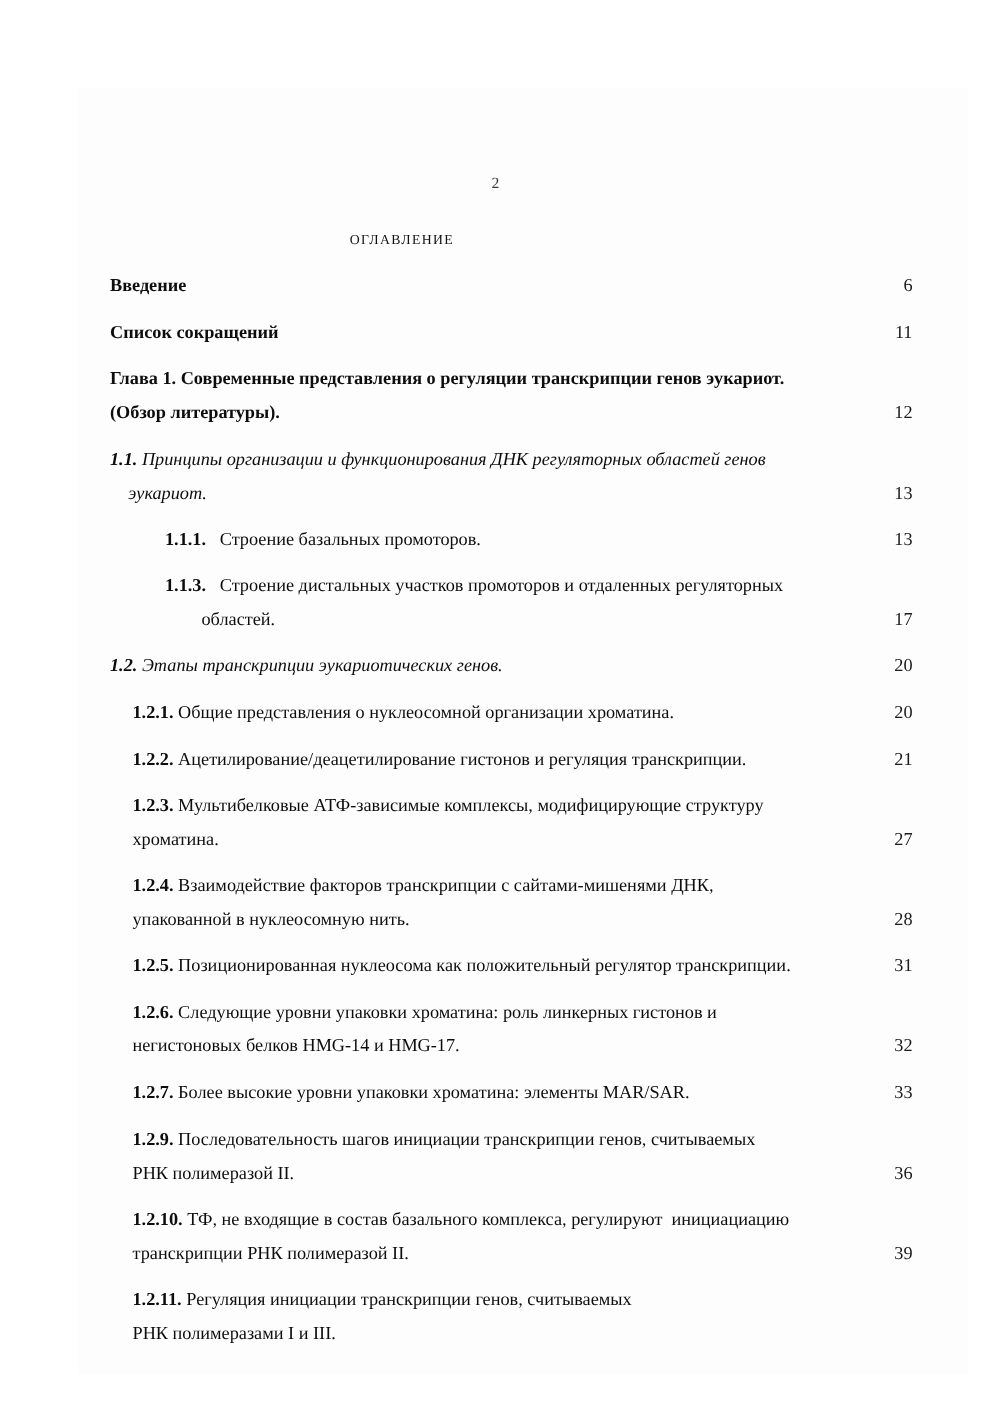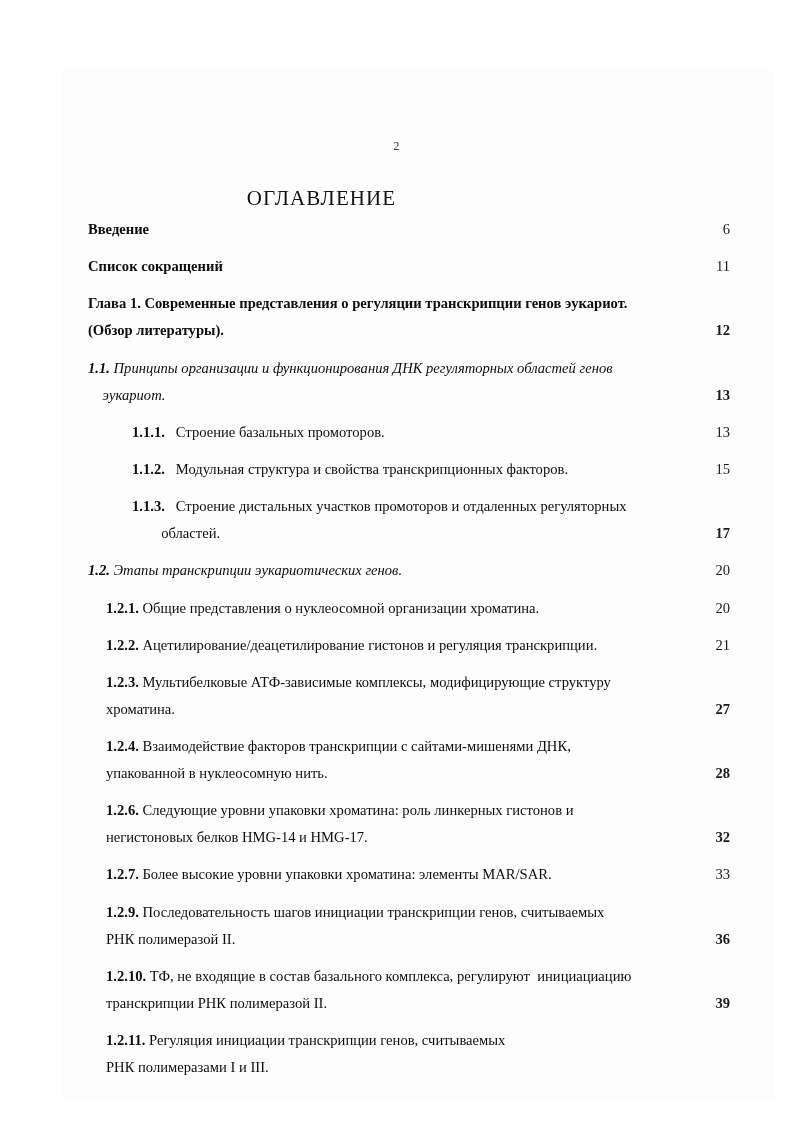--- a/index.html
+++ b/index.html
@@ -41,21 +41,21 @@
     color: #3a3a3a;
     letter-spacing: .2px;
   }
 
   .doc-title {
     position: absolute;
     top: 186px;
     left: 0;
     width: 643px;
     text-align: center;
-    font-size: 21px;
+    font-size: 11px;
     letter-spacing: 1.1px;
     color: #111;
   }
 
   .toc {
     position: absolute;
     left: 88px;
     top: 216px;
     width: 642px;
   }
@@ -97,21 +97,21 @@
   
   .lvl-0 { padding-left: 0; gap: 28px; }
   .lvl-1 { padding-left: 0; }
   .lvl-2 { padding-left: 0; }
 
   .ind-1 { padding-left: 0px; }
   .ind-2 { padding-left: 18px; align-items: flex-end; }
   .ind-3 { padding-left: 44px; gap: 40px; }
 
   
-  .entry.bottom-align .pageno { align-self: flex-end; font-weight: bold; }
+  .entry.bottom-align .pageno { align-self: flex-end; }
   .entry.top-align .pageno { align-self: flex-start; }
 </style>
 </head>
 <body>
 
 <div class="page">
 
   <div class="scan-tint"></div>
 
   <div class="folio">2</div>
@@ -134,24 +134,20 @@
       </div>
       <div class="entry lvl-1 ind-1 bottom-align">
         <div class="text"><span class="num">1.1.</span><span class="label"> Принципы организации и функционирования ДНК регуляторных областей генов
     эукариот.</span></div>
         <div class="pageno">13</div>
       </div>
       <div class="entry lvl-2 ind-3 top-align">
         <div class="text"><span class="num">1.1.1.</span><span class="label">   Строение базальных промоторов.</span></div>
         <div class="pageno">13</div>
       </div>
-      <div class="entry lvl-2 ind-3 top-align">
-        <div class="text"><span class="num">1.1.2.</span><span class="label">   Модульная структура и свойства транскрипционных факторов.</span></div>
-        <div class="pageno">15</div>
-      </div>
       <div class="entry lvl-2 ind-3 bottom-align">
         <div class="text"><span class="num">1.1.3.</span><span class="label">   Строение дистальных участков промоторов и отдаленных регуляторных
         областей.</span></div>
         <div class="pageno">17</div>
       </div>
       <div class="entry lvl-1 ind-1 top-align">
         <div class="text"><span class="num">1.2.</span><span class="label"> Этапы транскрипции эукариотических генов.</span></div>
         <div class="pageno">20</div>
       </div>
       <div class="entry lvl-2 ind-2 top-align">
@@ -165,20 +161,24 @@
       <div class="entry lvl-2 ind-2 bottom-align">
         <div class="text"><span class="num">1.2.3.</span><span class="label"> Мультибелковые АТФ-зависимые комплексы, модифицирующие структуру
 хроматина.</span></div>
         <div class="pageno">27</div>
       </div>
       <div class="entry lvl-2 ind-2 bottom-align">
         <div class="text"><span class="num">1.2.4.</span><span class="label"> Взаимодействие факторов транскрипции с сайтами-мишенями ДНК,
 упакованной в нуклеосомную нить.</span></div>
         <div class="pageno">28</div>
       </div>
+      <div class="entry lvl-2 ind-2 top-align">
+        <div class="text"><span class="num">1.2.5.</span><span class="label"> Позиционированная нуклеосома как положительный регулятор транскрипции.</span></div>
+        <div class="pageno">31</div>
+      </div>
       <div class="entry lvl-2 ind-2 bottom-align">
         <div class="text"><span class="num">1.2.6.</span><span class="label"> Следующие уровни упаковки хроматина: роль линкерных гистонов и
 негистоновых белков HMG-14 и HMG-17.</span></div>
         <div class="pageno">32</div>
       </div>
       <div class="entry lvl-2 ind-2 top-align">
         <div class="text"><span class="num">1.2.7.</span><span class="label"> Более высокие уровни упаковки хроматина: элементы MAR/SAR.</span></div>
         <div class="pageno">33</div>
       </div>
       <div class="entry lvl-2 ind-2 bottom-align">

